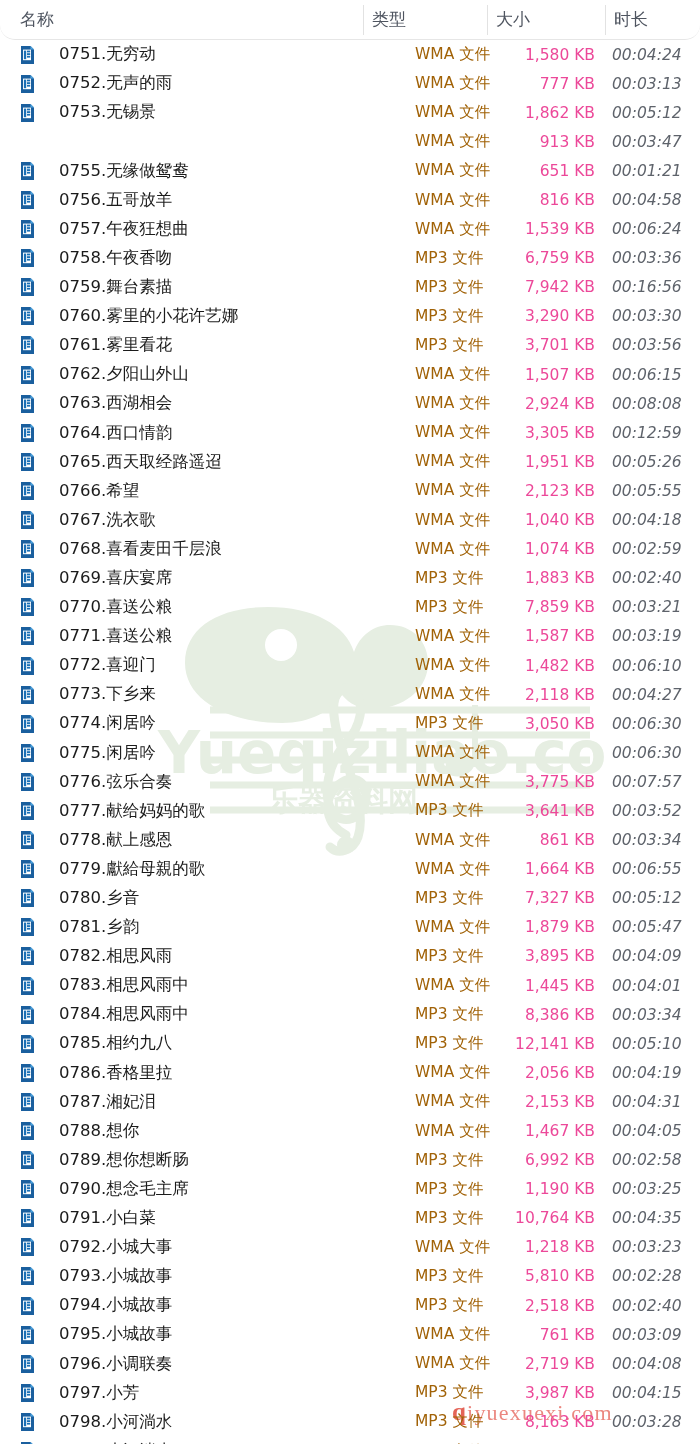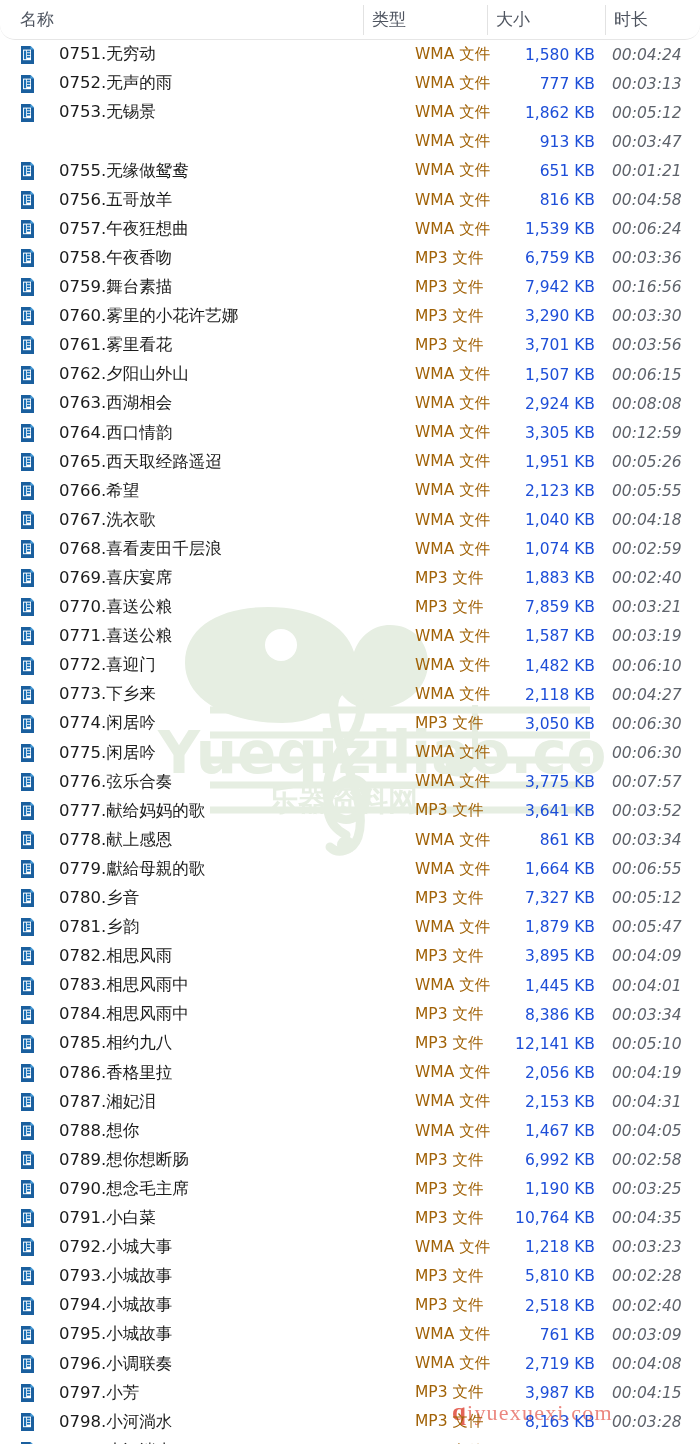--- a/index.html
+++ b/index.html
@@ -132,21 +132,21 @@
   .cell-size {
     position: absolute;
     left: 440px;
     width: 155px;
     top: 0;
     height: 29.1px;
     display: flex;
     align-items: center;
     justify-content: flex-end;
     font-size: 15.5px;
-    color: #1d4ed8;
+    color: #ec4899;
     font-family: "DejaVu Sans", "Liberation Sans", sans-serif;
   }
 
   .cell-dur {
     position: absolute;
     left: 612px;
     top: 0;
     height: 29.1px;
     display: flex;
     align-items: center;

